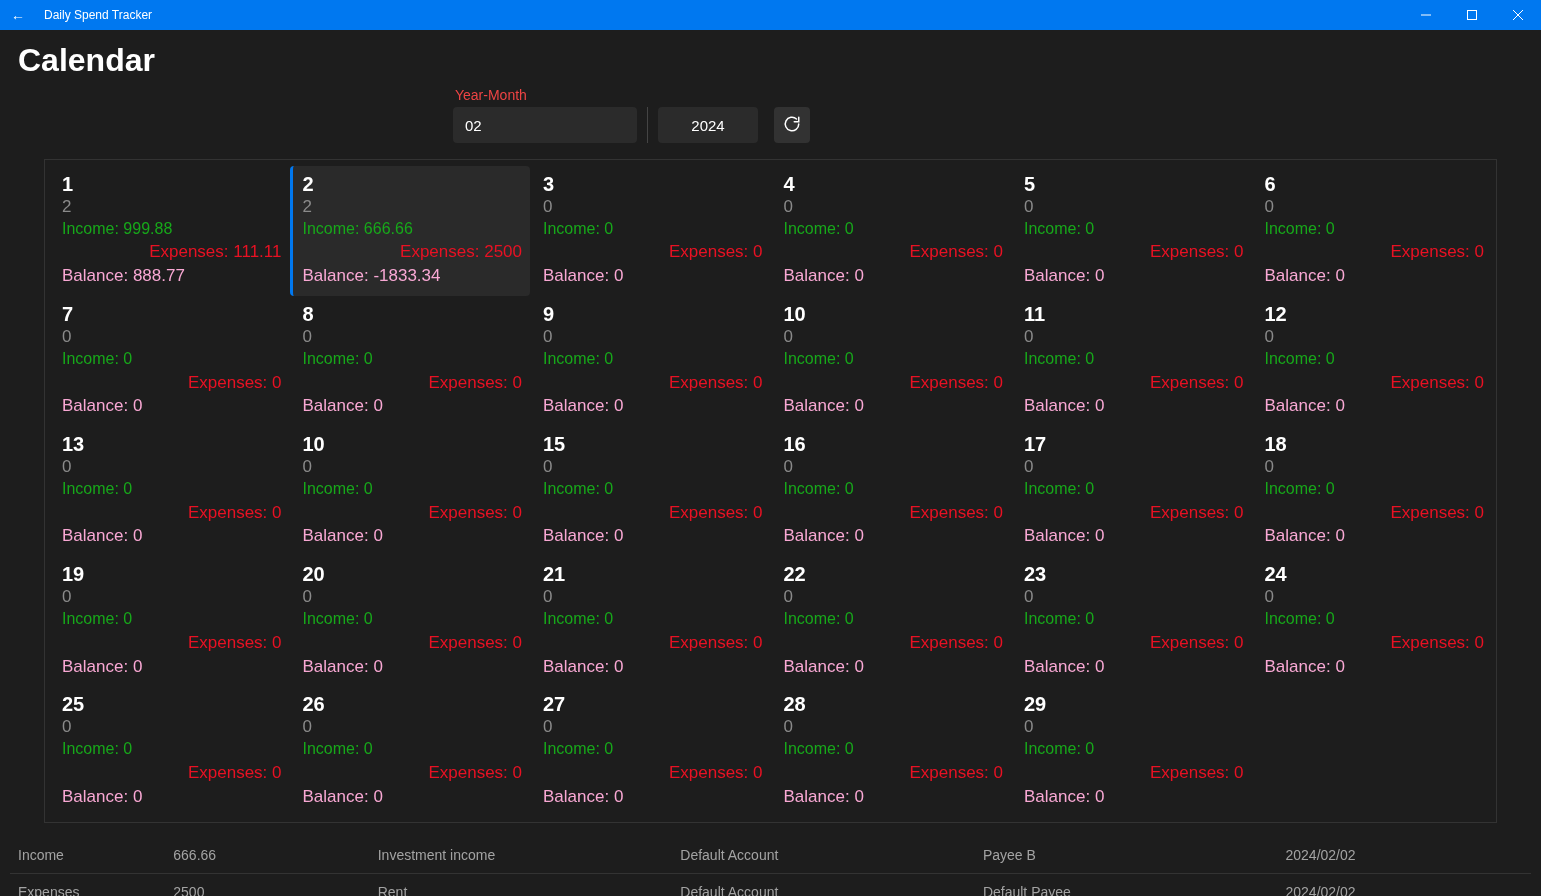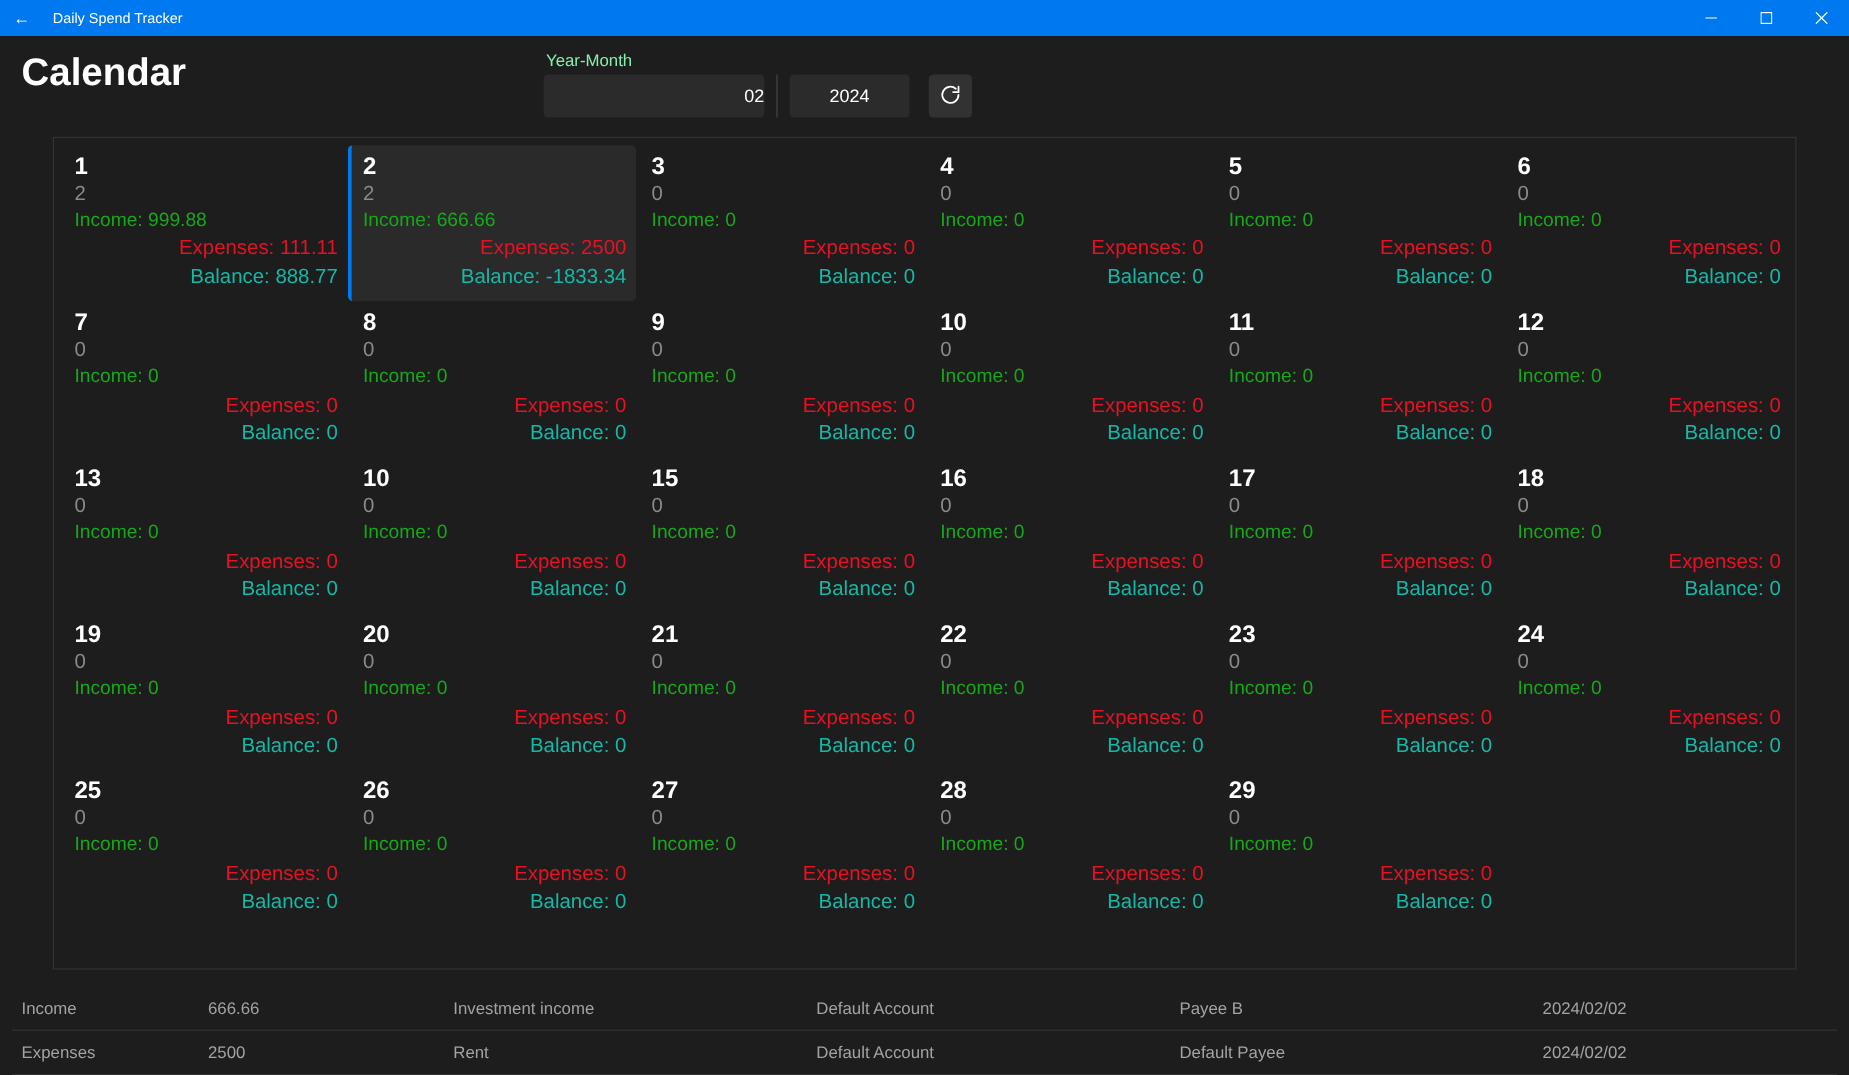--- a/index.html
+++ b/index.html
@@ -11,37 +11,37 @@
   .titlebar-left { display: flex; align-items: center; gap: 16px; }
   .back-arrow { color: #fff; font-size: 14px; width: 20px; text-align: center; }
   .title-text { color: #fff; font-size: 12px; }
   .win-controls { display: flex; }
   .win-btn { width: 46px; height: 30px; display:flex; align-items:center; justify-content:center; color:#fff; font-size:10px; }
   .app-body { background: #1d1d1d; height: calc(100% - 30px); padding: 0; display:flex; flex-direction:column; }
   .inner { background: #1d1d1d; flex: 1; display:flex; flex-direction:column; }
   .header-row { display:flex; align-items:flex-start; padding: 12px 18px 8px 18px; }
   .page-title { font-size: 32px; font-weight: 600; }
   .ym-block { margin-left: auto; margin-right: auto; display:flex; flex-direction:column; align-items:flex-start; position: relative; left: 20px; }
-  .ym-label { font-size: 14px; color: #86efac; margin-bottom: 4px; margin-left: 2px; }
+  .ym-label { font-size: 14px; color: #ef4444; margin-bottom: 4px; margin-left: 2px; margin-top: 45px; }
   .ym-controls { display:flex; align-items:center; gap: 10px; }
   .ym-input { background:#2b2b2b; border:none; color:#fff; height:36px; font-size:15px; border-radius:4px; outline:none; }
-  .ym-month { width: 184px; padding-left: 12px; text-align: right; }
+  .ym-month { width: 184px; padding-left: 12px; }
   .ym-divider { width:1px; height:36px; background:#444; }
   .ym-year { width: 100px; text-align:center; }
   .refresh-btn { width:36px; height:36px; background:#323232; border:none; border-radius:4px; color:#fff; display:flex; align-items:center; justify-content:center; margin-left: 6px; }
   .refresh-btn svg { width:18px; height:18px; }
   .calendar-container { border:1px solid #333; margin: 8px 44px 8px 44px; padding: 6px 4px; flex:1; overflow:auto; }
   .calendar-grid { display:grid; grid-template-columns: repeat(6, 1fr); gap: 0px 0px; }
   .day-cell { padding: 6px 8px 8px 10px; position: relative; border-left: 3px solid transparent; }
   .day-cell.selected { background:#2a2a2a; border-left:3px solid #0078f0; border-radius:4px; }
   .day-num { font-size: 20px; font-weight:600; color:#fff; line-height:1.2; }
   .day-count { font-size: 17px; color:#8a8a8a; line-height:1.3; }
   .day-income { font-size: 16px; color:#17a81a; line-height:1.4; }
   .day-expense { font-size: 17px; color:#e81123; line-height:1.4;text-align:right; }
-  .day-balance { font-size: 17px; color:#14b8a6; line-height:1.4;text-align:right; }
+  .day-balance { font-size: 17px; color:#f9a8d4; line-height:1.4; }
   .transactions { padding: 6px 10px 0 10px; }
   .tx-row { display:flex; border-bottom:1px solid #333; padding: 10px 0; font-size:14px; color:#a3a3a3; }
   .tx-col { flex:1; padding-left: 8px; }
   .tx-col.type { flex:0.6; }
   .tx-col.amt { flex:0.8; }
   .tx-col.cat { flex:1.2; }
   .tx-col.acct { flex:1.2; }
   .tx-col.payee { flex:1.2; }
   .tx-col.date { flex:1.0; }
 </style>

